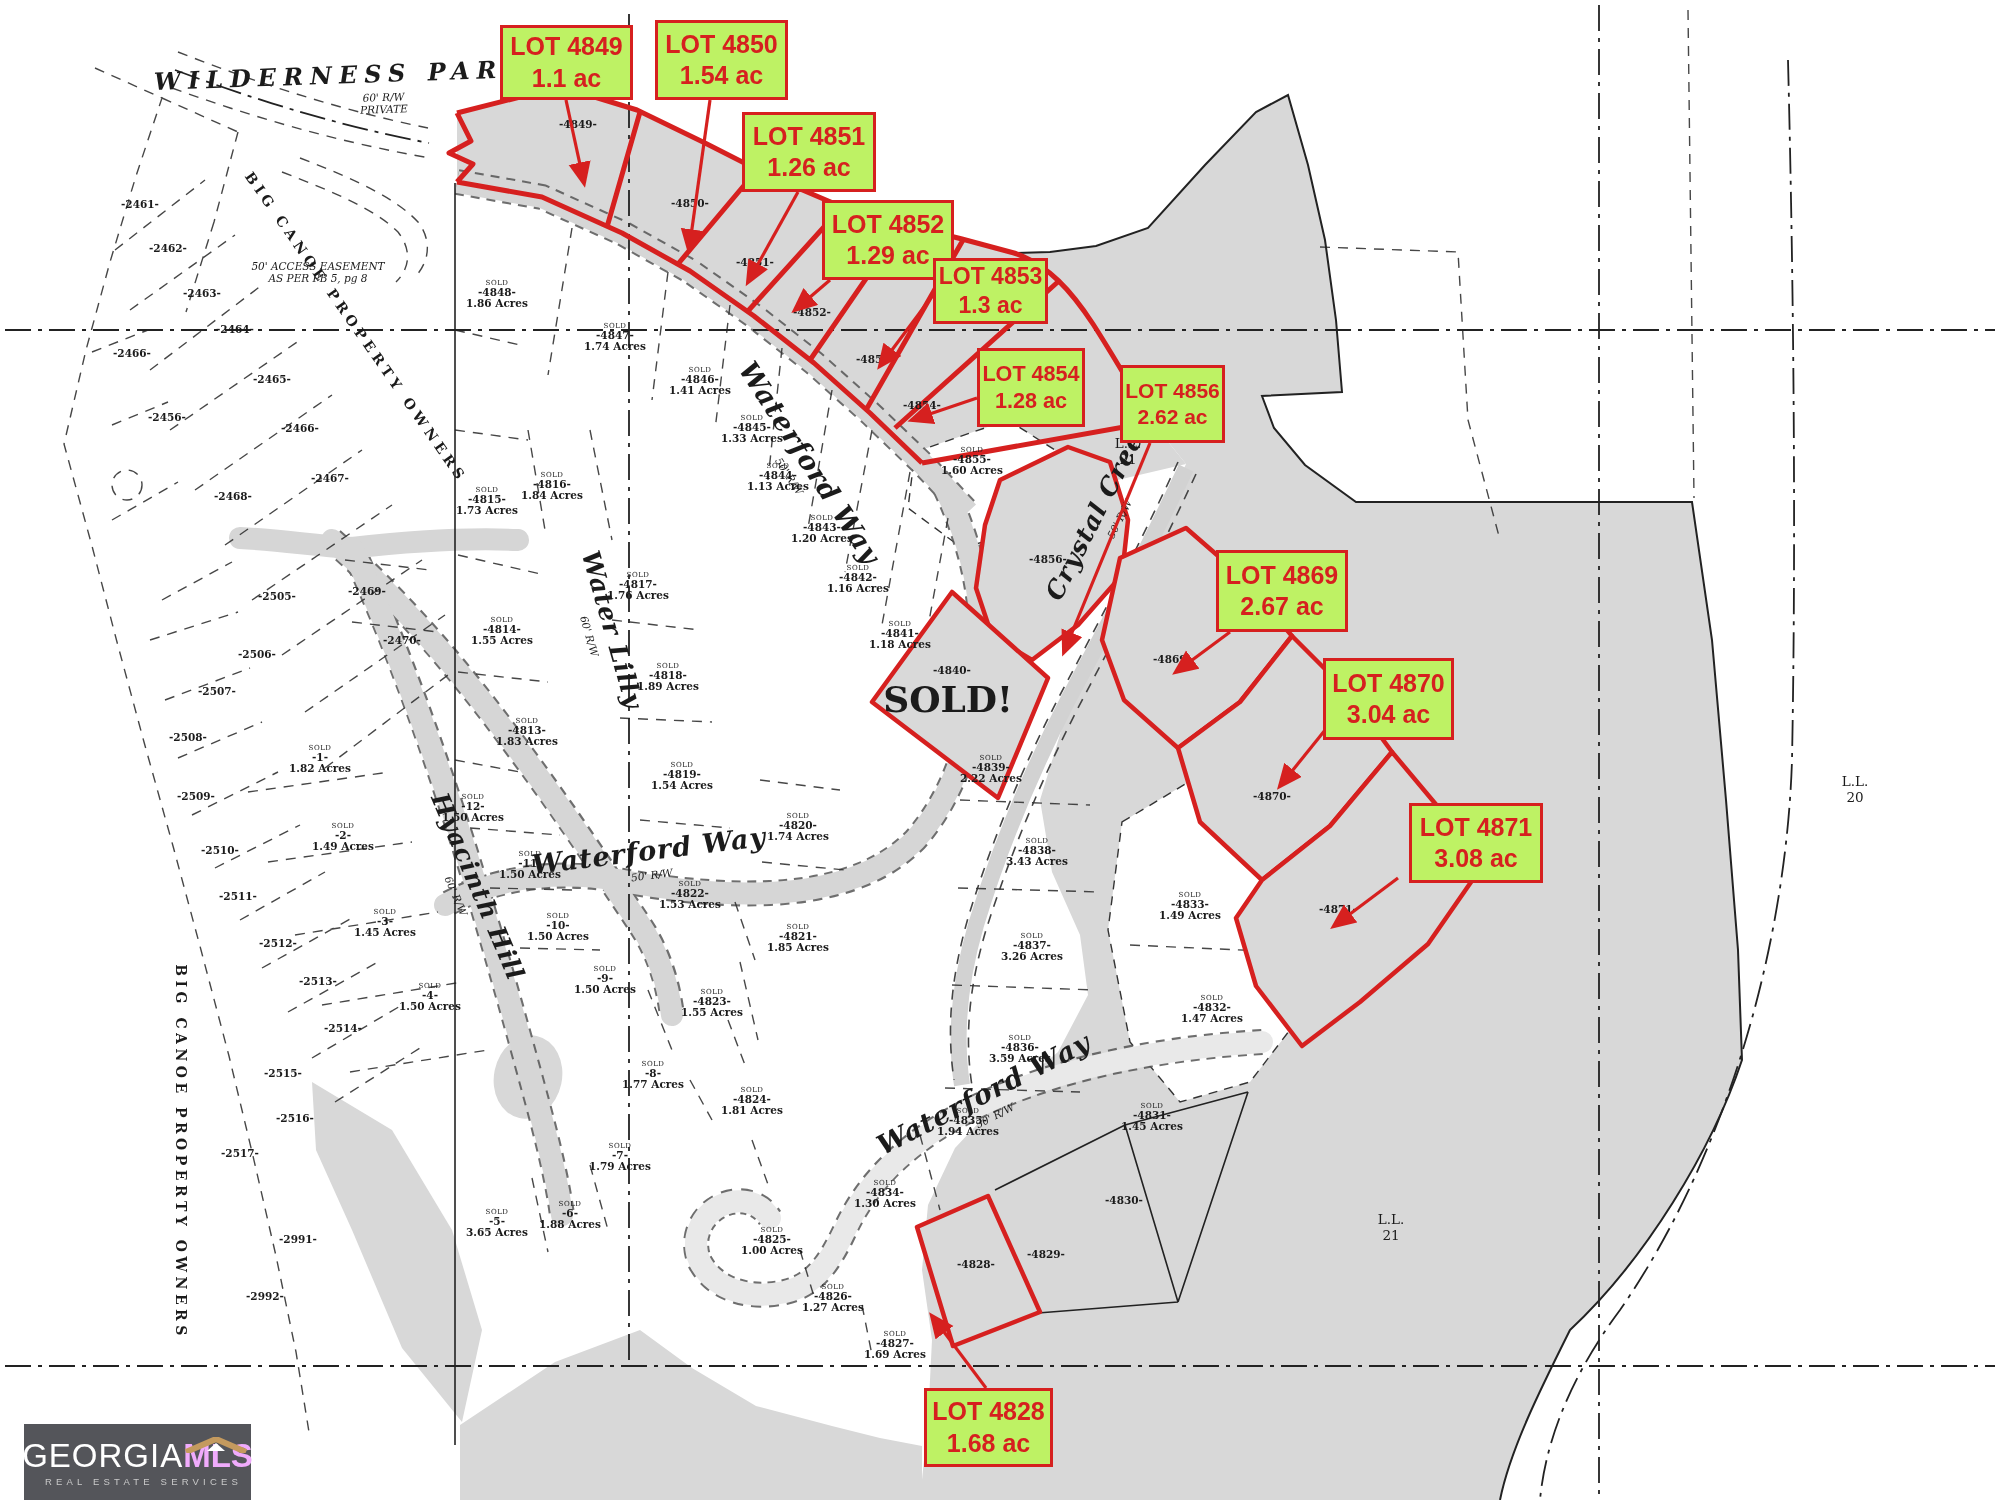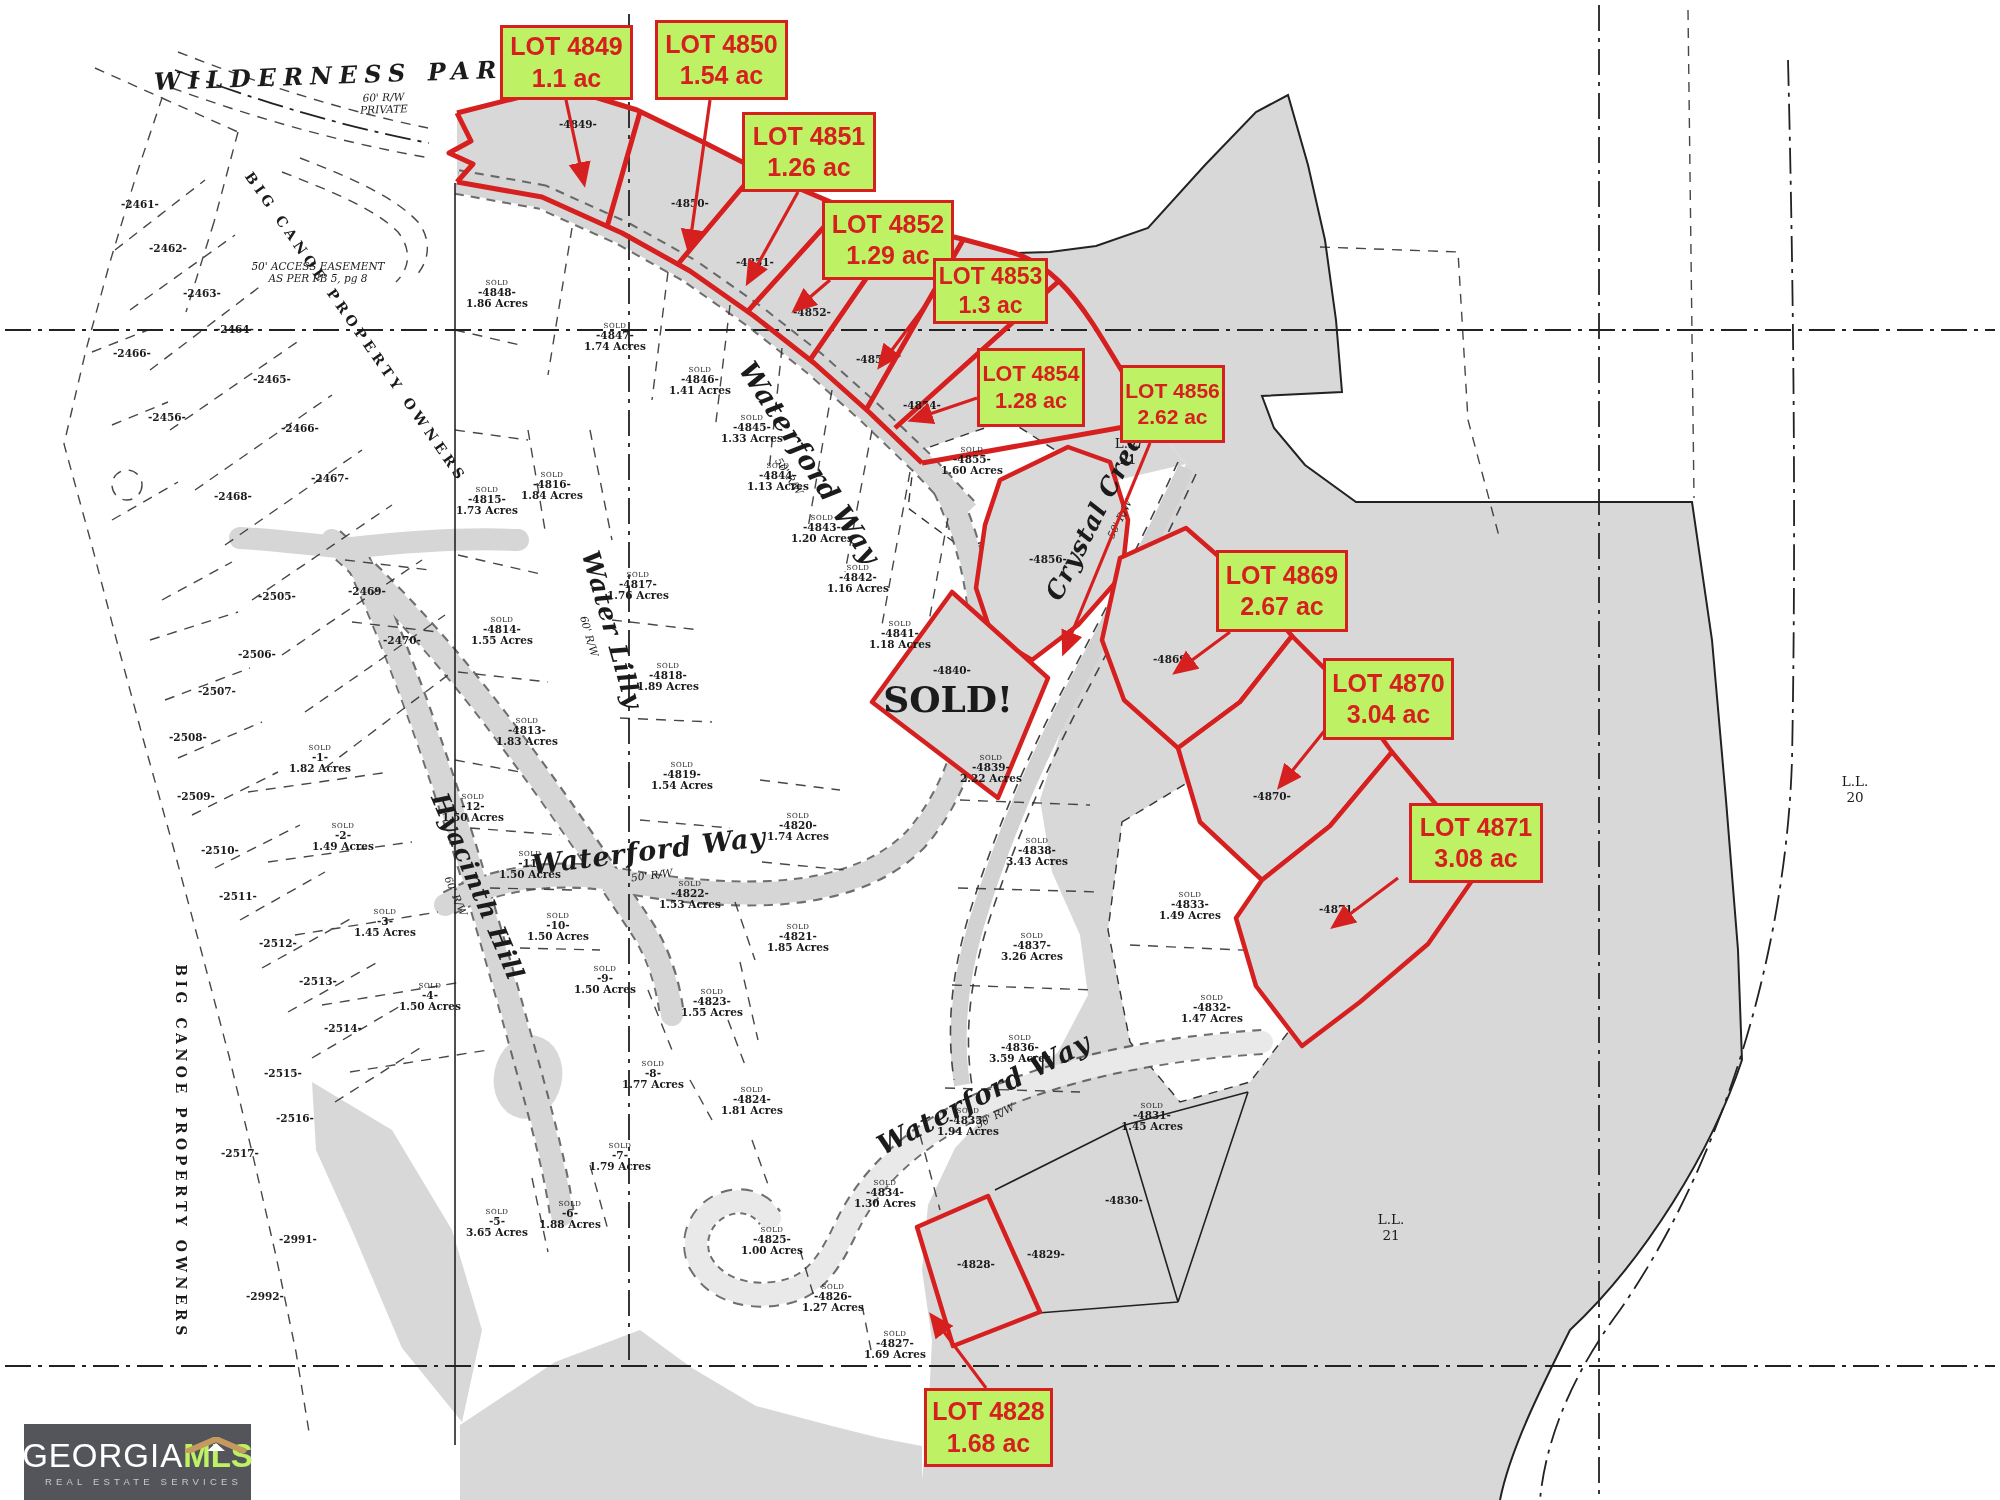--- a/index.html
+++ b/index.html
@@ -8,21 +8,21 @@
          font-family:"Liberation Sans",sans-serif;}
   .stage svg{position:absolute;left:0;top:0;}
   svg text{font-family:"DejaVu Serif",serif;fill:#1b1b1b;}
   .callout{position:absolute;border:3px solid var(--red);background:#bef264;color:var(--red);
            font-weight:bold;display:flex;flex-direction:column;align-items:center;justify-content:center;
            line-height:1.25;z-index:5;font-family:"Liberation Sans",sans-serif;text-align:center;}
   .logo{position:absolute;left:0;top:1424px;width:227px;height:76px;background:#54555a;
         display:flex;flex-direction:column;align-items:center;justify-content:center;z-index:6;margin-left:24px;}
   .logo-row{display:flex;align-items:baseline;position:relative;}
   .logo-georgia{color:#fff;font-size:33px;letter-spacing:1px;font-weight:400;}
-  .logo-mls{color:#bef264;font-size:33px;font-weight:600;position:relative;}
+  .logo-mls{color:#f0abfc;font-size:33px;font-weight:600;position:relative;}
   .roof{position:absolute;top:-13px;left:-3px;width:66px;height:16px;}
   .logo-tag{color:#c9c9c9;font-size:9.5px;letter-spacing:4.2px;margin-top:1px;padding-left:12px;}
 </style>
 </head>
 <body>
 
 <div class="stage">
 
   <svg id="map" width="2000" height="1500" viewBox="0 0 2000 1500">
     <defs>

